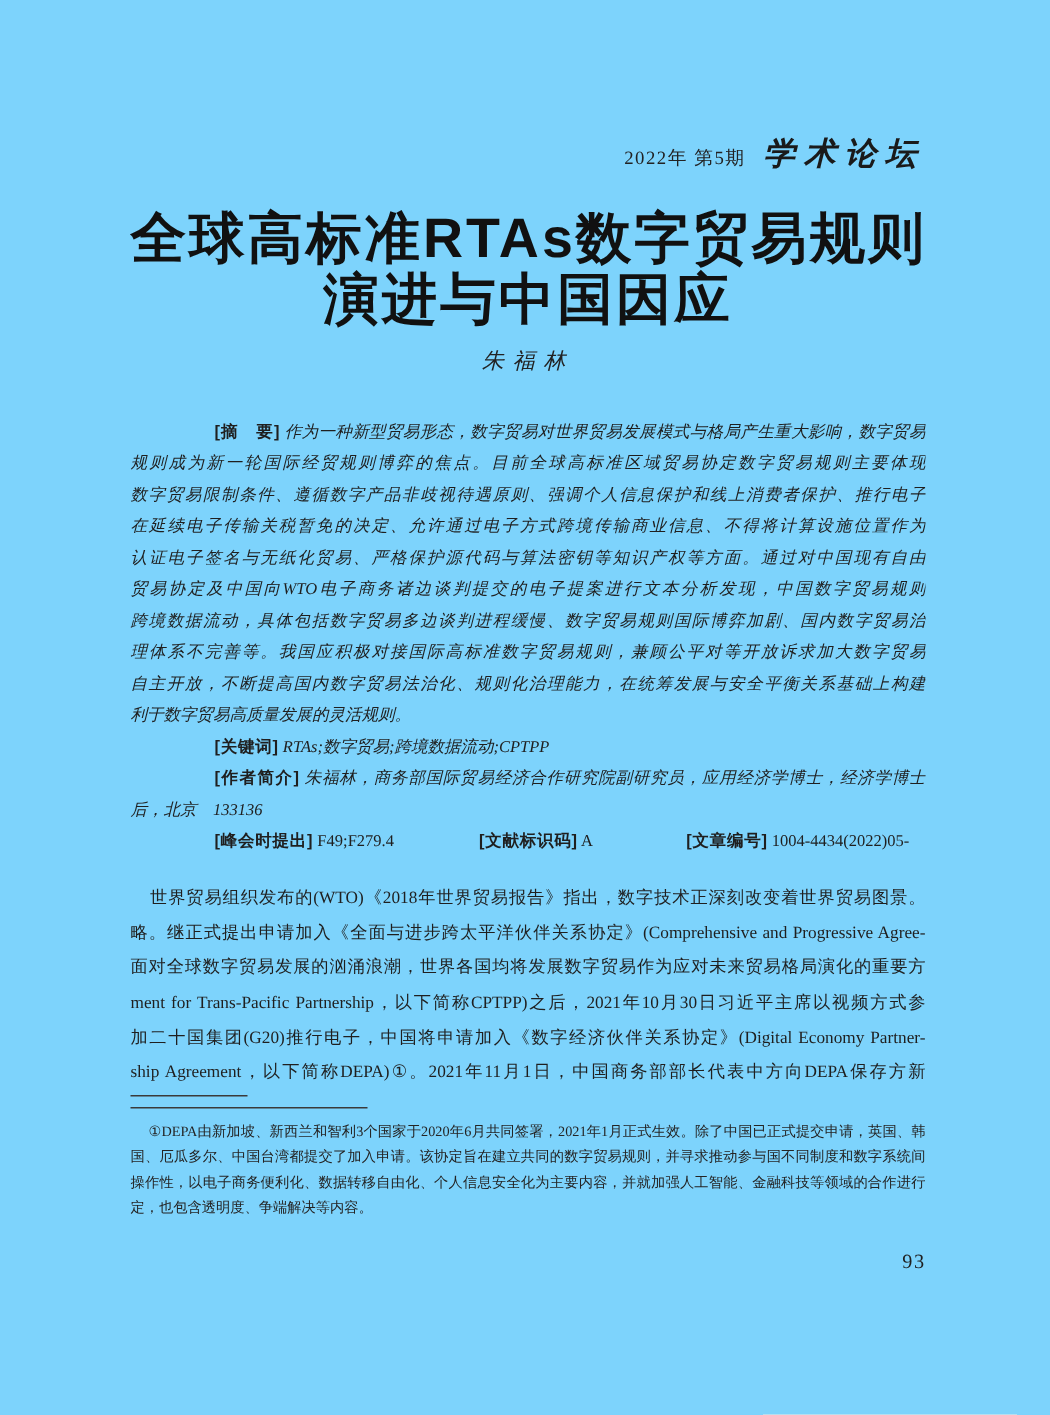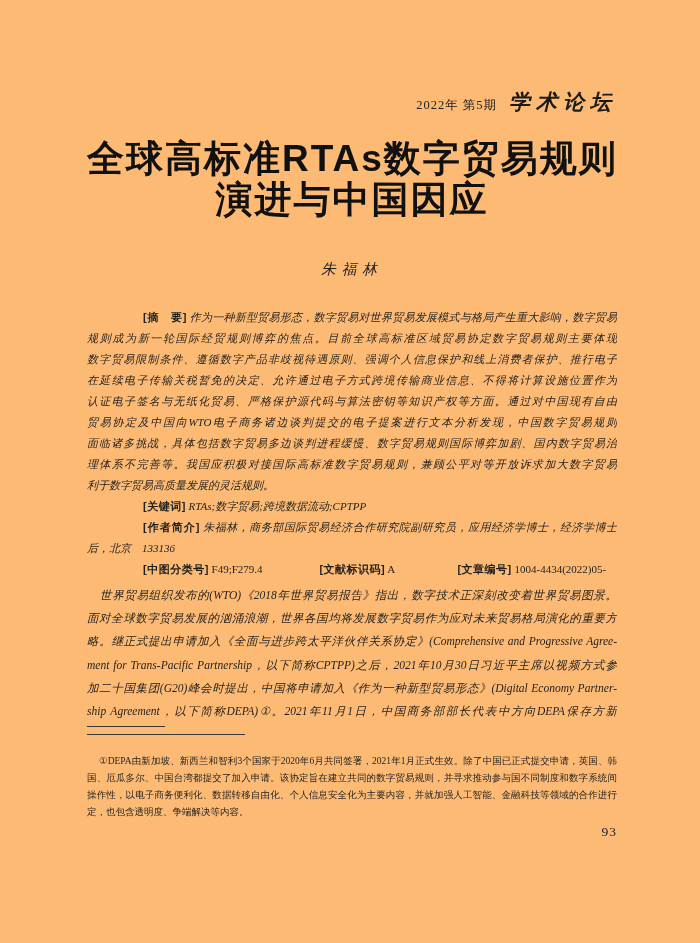--- a/index.html
+++ b/index.html
@@ -1,20 +1,20 @@
 <!DOCTYPE html>
 <html><head>
 <meta charset="utf-8">
 <style>
   html,body { margin:0; padding:0; background:#e8e8e6; }
   .page {
     position: relative;
     width: 700px; height: 943px;
     margin: 0 auto;
-    background: #fdba74;
+    background: #7dd3fc;
     color: #1f1f1f;
     box-sizing: border-box;
     padding: 88px 83px 0 87px;
     font-family: "Liberation Serif", "DejaVu Serif", serif;
     overflow: hidden;
   }
   
   .hdr { text-align: right; height: 26px; white-space: nowrap; }
   .issue { font-size: 12.5px; color:#222; margin-right: 12px; letter-spacing: 1px; }
   .journal {
@@ -23,54 +23,54 @@
     font-size: 21px; letter-spacing: 6px; color:#1a1a1a;
   }
   
   .title {
     margin-top: 24px; text-align: center;
     font-family: "Liberation Sans", "DejaVu Sans", sans-serif;
     font-weight: bold; font-size: 37px; line-height: 41px;
     letter-spacing: 2px; color:#111; white-space: nowrap;
   }
   .author {
-    margin-top: 40px; text-align: center;
+    margin-top: 11px; text-align: center;
     font-style: italic; font-size: 14.5px; letter-spacing: 6px; color:#222;
   }
   
   .ln { overflow: hidden; }
   .j  { text-align: justify; text-align-last: justify; }
   .ind { text-indent: 16px; }
   .lbl {
     font-family: "Liberation Sans", "DejaVu Sans", sans-serif;
     font-weight: bold; font-style: normal; letter-spacing: 0.5px; padding-left: 40px;
   }
   
   .meta { margin-top: 28px; font-size: 11px; }
   .meta .ln { height: 21px; line-height: 21px; }
   .kai { font-style: italic; }
   .gap1 { margin-left: 14px; }
   .gap2 { margin-left: 20px; }
   
-  .bodytxt { margin-top: 4px; font-size: 11.5px; font-style: italic; }
+  .bodytxt { margin-top: 16px; font-size: 11.5px; }
   .bodytxt .ln { height: 23.2px; line-height: 23.2px; }
   .bodytxt .ind { text-indent: 13px; }
   
   .rule { border: 0; border-top: 1px solid #3a3a3a; margin: 0; }
   .rule1 { width: 78px; margin-top: 3px; }
   .rule2 { width: 158px; margin-top: 7px; }
   
   .fund { margin-top: 5px; font-size: 10.8px; }
   .fund .ln { height: 19.5px; line-height: 19.5px; }
   
-  .foot { margin-top: 18px; font-size: 9.5px; color:#242424; }
+  .foot { margin-top: 8px; font-size: 9.5px; color:#242424; }
   .foot .ln { height: 17px; line-height: 17px; }
   .foot .ind { text-indent: 12px; }
   
-  .pagenum { margin-top: 3px; text-align: right; font-size: 13.5px; letter-spacing: 1px; }
+  .pagenum { margin-top: 18px; text-align: right; font-size: 13.5px; letter-spacing: 1px; }
 </style>
 </head>
 <body>
 
 <div class="page">
 
   <div class="hdr">
     <span class="issue">2022年 第5期</span><span class="journal">学术论坛</span>
   </div>
 
@@ -81,45 +81,46 @@
 
   <div class="author">朱福林</div>
 
   <div class="meta">
     <div class="ln j ind kai"><span class="lbl">[摘　要]</span> <span>作为一种新型贸易形态，数字贸易对世界贸易发展模式与格局产生重大影响，数字贸易</span></div>
     <div class="ln j kai">规则成为新一轮国际经贸规则博弈的焦点。目前全球高标准区域贸易协定数字贸易规则主要体现</div>
     <div class="ln j kai">数字贸易限制条件、遵循数字产品非歧视待遇原则、强调个人信息保护和线上消费者保护、推行电子</div>
     <div class="ln j kai">在延续电子传输关税暂免的决定、允许通过电子方式跨境传输商业信息、不得将计算设施位置作为</div>
     <div class="ln j kai">认证电子签名与无纸化贸易、严格保护源代码与算法密钥等知识产权等方面。通过对中国现有自由</div>
     <div class="ln j kai">贸易协定及中国向WTO电子商务诸边谈判提交的电子提案进行文本分析发现，中国数字贸易规则</div>
-    <div class="ln j kai">面临诸多挑战，具体包括数字贸易多边谈判进程缓慢、数字贸易规则国际博弈加剧、国内数字贸易治</div>
+    <div class="ln j kai">跨境数据流动，具体包括数字贸易多边谈判进程缓慢、数字贸易规则国际博弈加剧、国内数字贸易治</div>
     <div class="ln j kai">理体系不完善等。我国应积极对接国际高标准数字贸易规则，兼顾公平对等开放诉求加大数字贸易</div>
+    <div class="ln j kai">自主开放，不断提高国内数字贸易法治化、规则化治理能力，在统筹发展与安全平衡关系基础上构建</div>
     <div class="ln kai">利于数字贸易高质量发展的灵活规则。</div>
 
     <div class="ln ind"><span class="lbl">[关键词]</span> <span class="kai">RTAs;数字贸易;跨境数据流动;CPTPP</span></div>
 
     <div class="ln j ind"><span class="lbl">[作者简介]</span> <span class="kai">朱福林，商务部国际贸易经济合作研究院副研究员，应用经济学博士，经济学博士</span></div>
     <div class="ln kai">后，北京　133136</div>
 
     <div class="ln ind">
-      <span class="lbl">[中图分类号]</span>
+      <span class="lbl">[峰会时提出]</span>
       <span>F49;F279.4</span>
       <span class="lbl gap1">[文献标识码]</span>
       <span>A</span>
       <span class="lbl gap2">[文章编号]</span>
       <span>1004-4434(2022)05- 0093 -13</span>
     </div>
   </div>
 
   <div class="bodytxt">
     <div class="ln j ind">世界贸易组织发布的(WTO)《2018年世界贸易报告》指出，数字技术正深刻改变着世界贸易图景。</div>
+    <div class="ln j">略。继正式提出申请加入《全面与进步跨太平洋伙伴关系协定》(Comprehensive and Progressive Agree-</div>
     <div class="ln j">面对全球数字贸易发展的汹涌浪潮，世界各国均将发展数字贸易作为应对未来贸易格局演化的重要方</div>
-    <div class="ln j">略。继正式提出申请加入《全面与进步跨太平洋伙伴关系协定》(Comprehensive and Progressive Agree-</div>
     <div class="ln j">ment for Trans-Pacific Partnership，以下简称CPTPP)之后，2021年10月30日习近平主席以视频方式参</div>
-    <div class="ln j">加二十国集团(G20)峰会时提出，中国将申请加入《作为一种新型贸易形态》(Digital Economy Partner-</div>
+    <div class="ln j">加二十国集团(G20)推行电子，中国将申请加入《数字经济伙伴关系协定》(Digital Economy Partner-</div>
     <div class="ln j">ship Agreement，以下简称DEPA)①。2021年11月1日，中国商务部部长代表中方向DEPA保存方新</div>
   </div>
 
   <hr class="rule rule1">
 
 
   <hr class="rule rule2">
 
   <div class="foot">
     <div class="ln j ind">①DEPA由新加坡、新西兰和智利3个国家于2020年6月共同签署，2021年1月正式生效。除了中国已正式提交申请，英国、韩</div>

